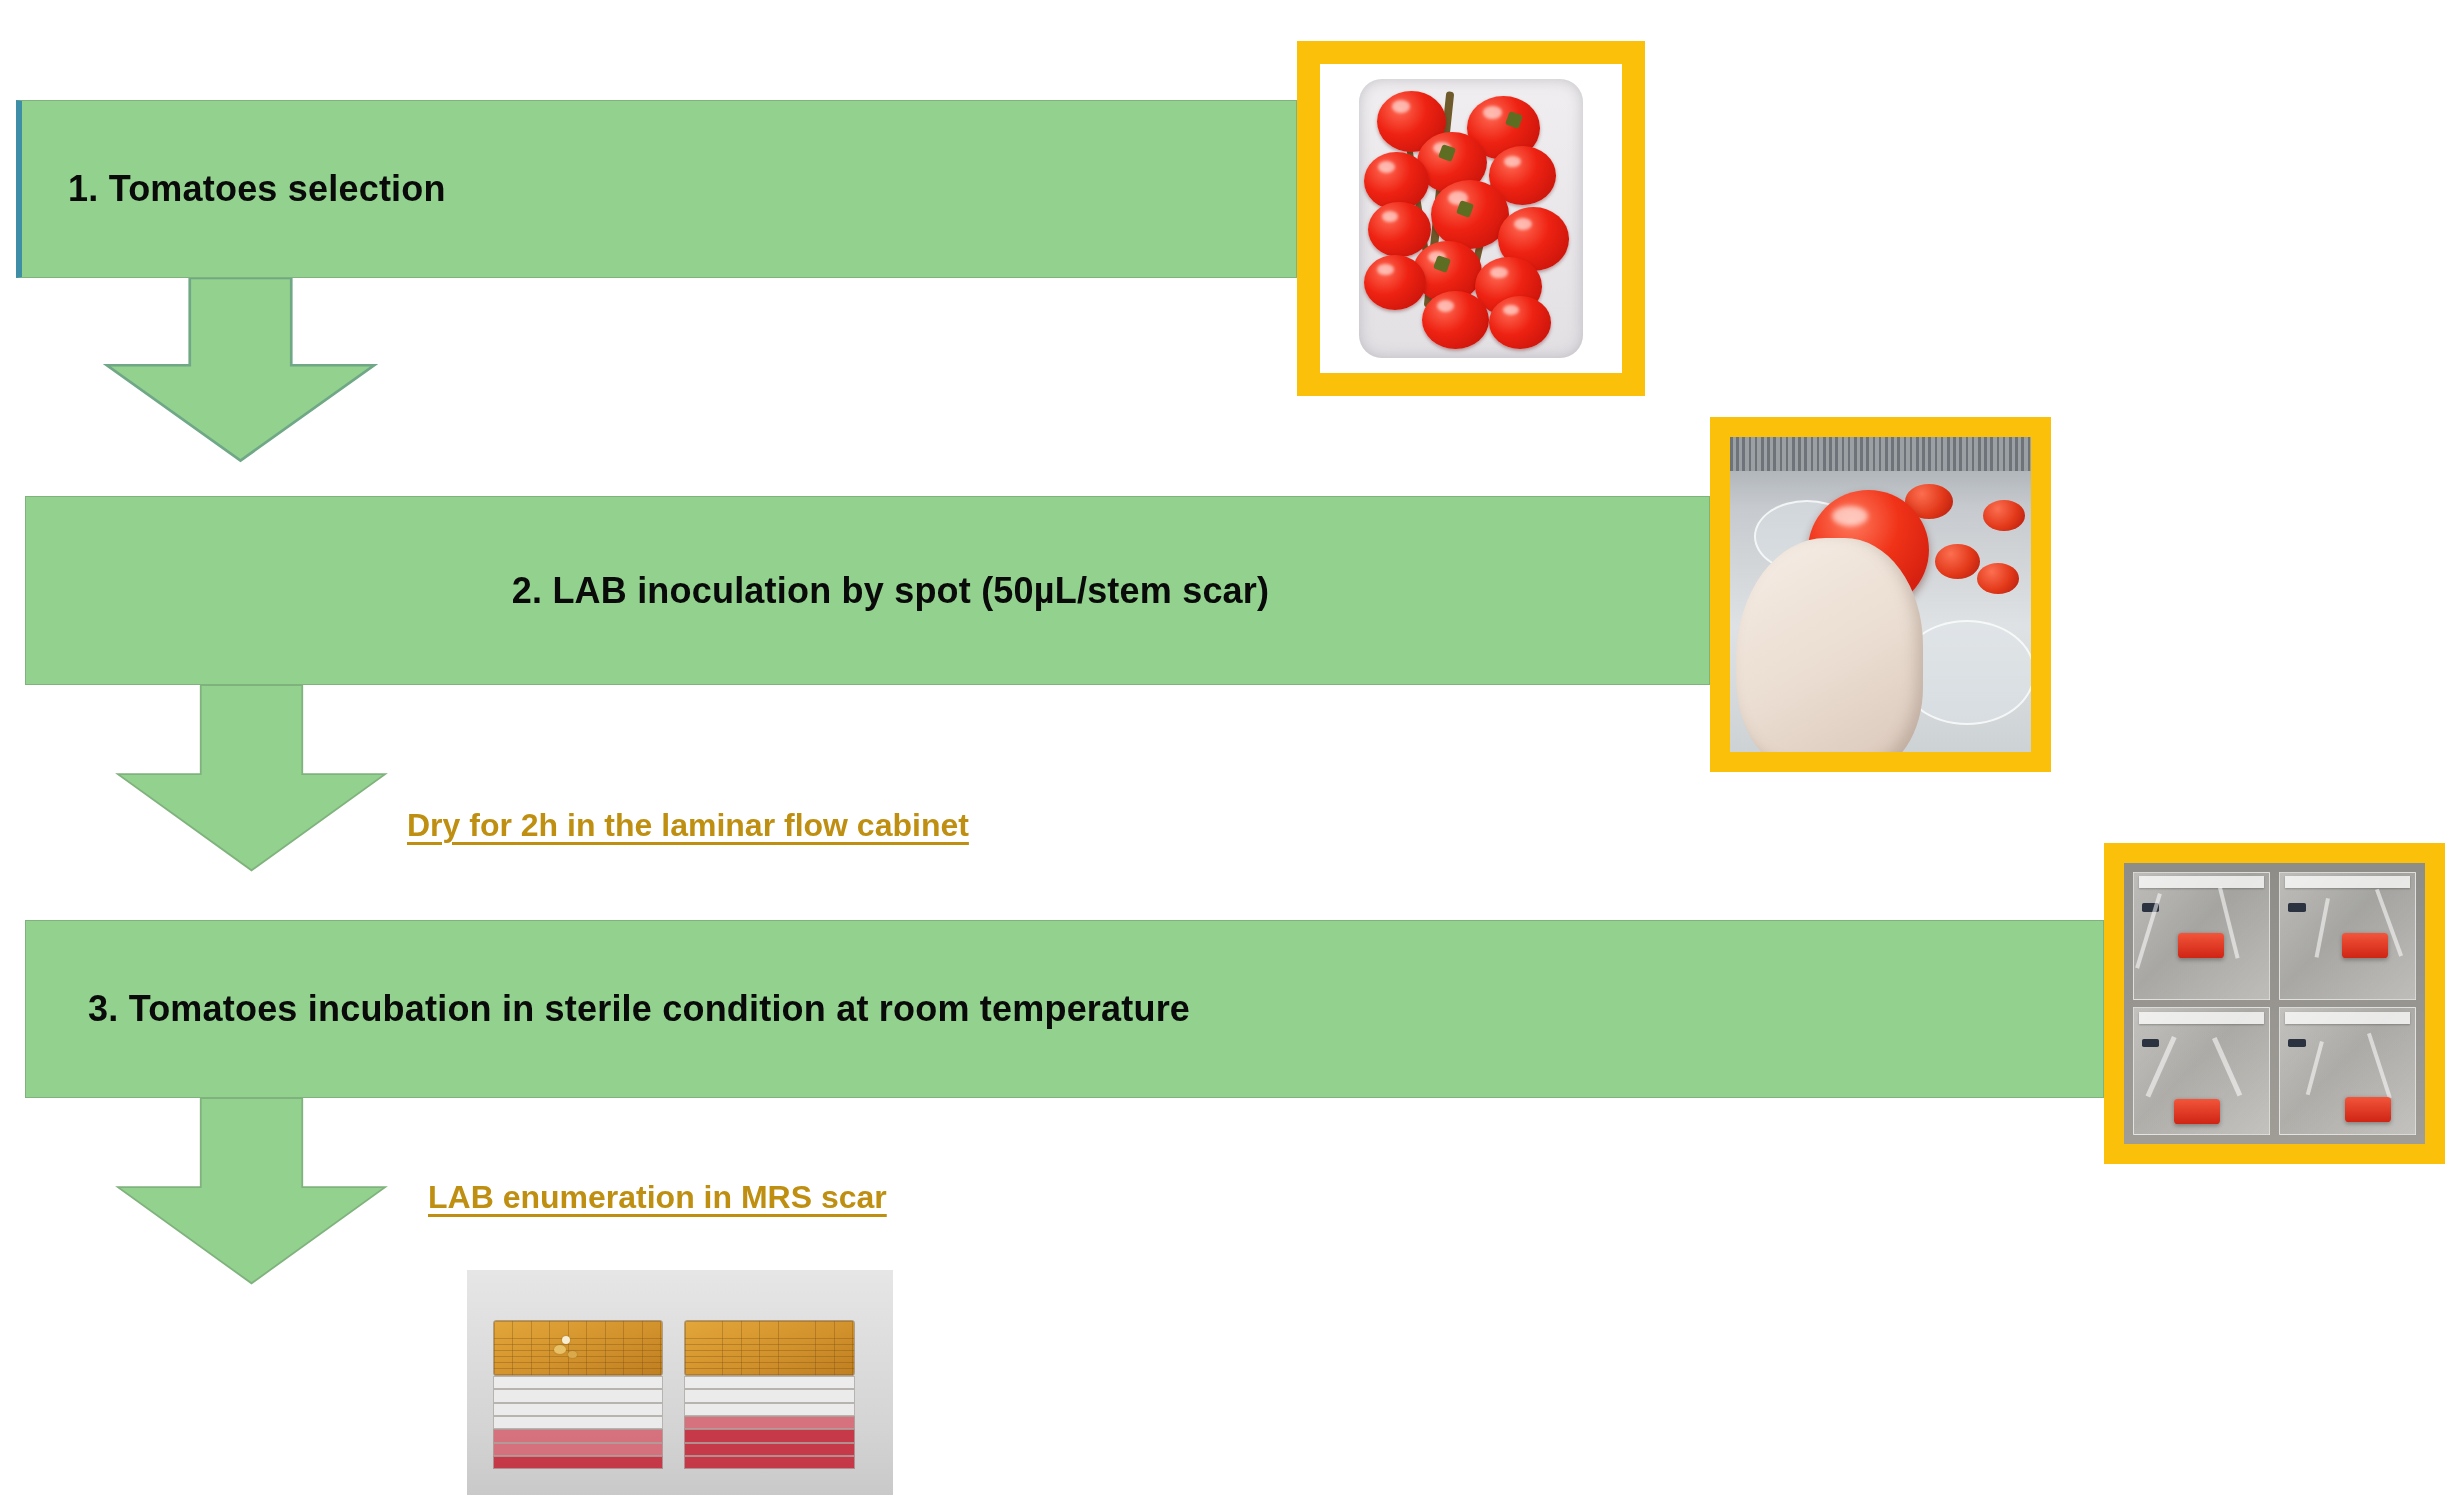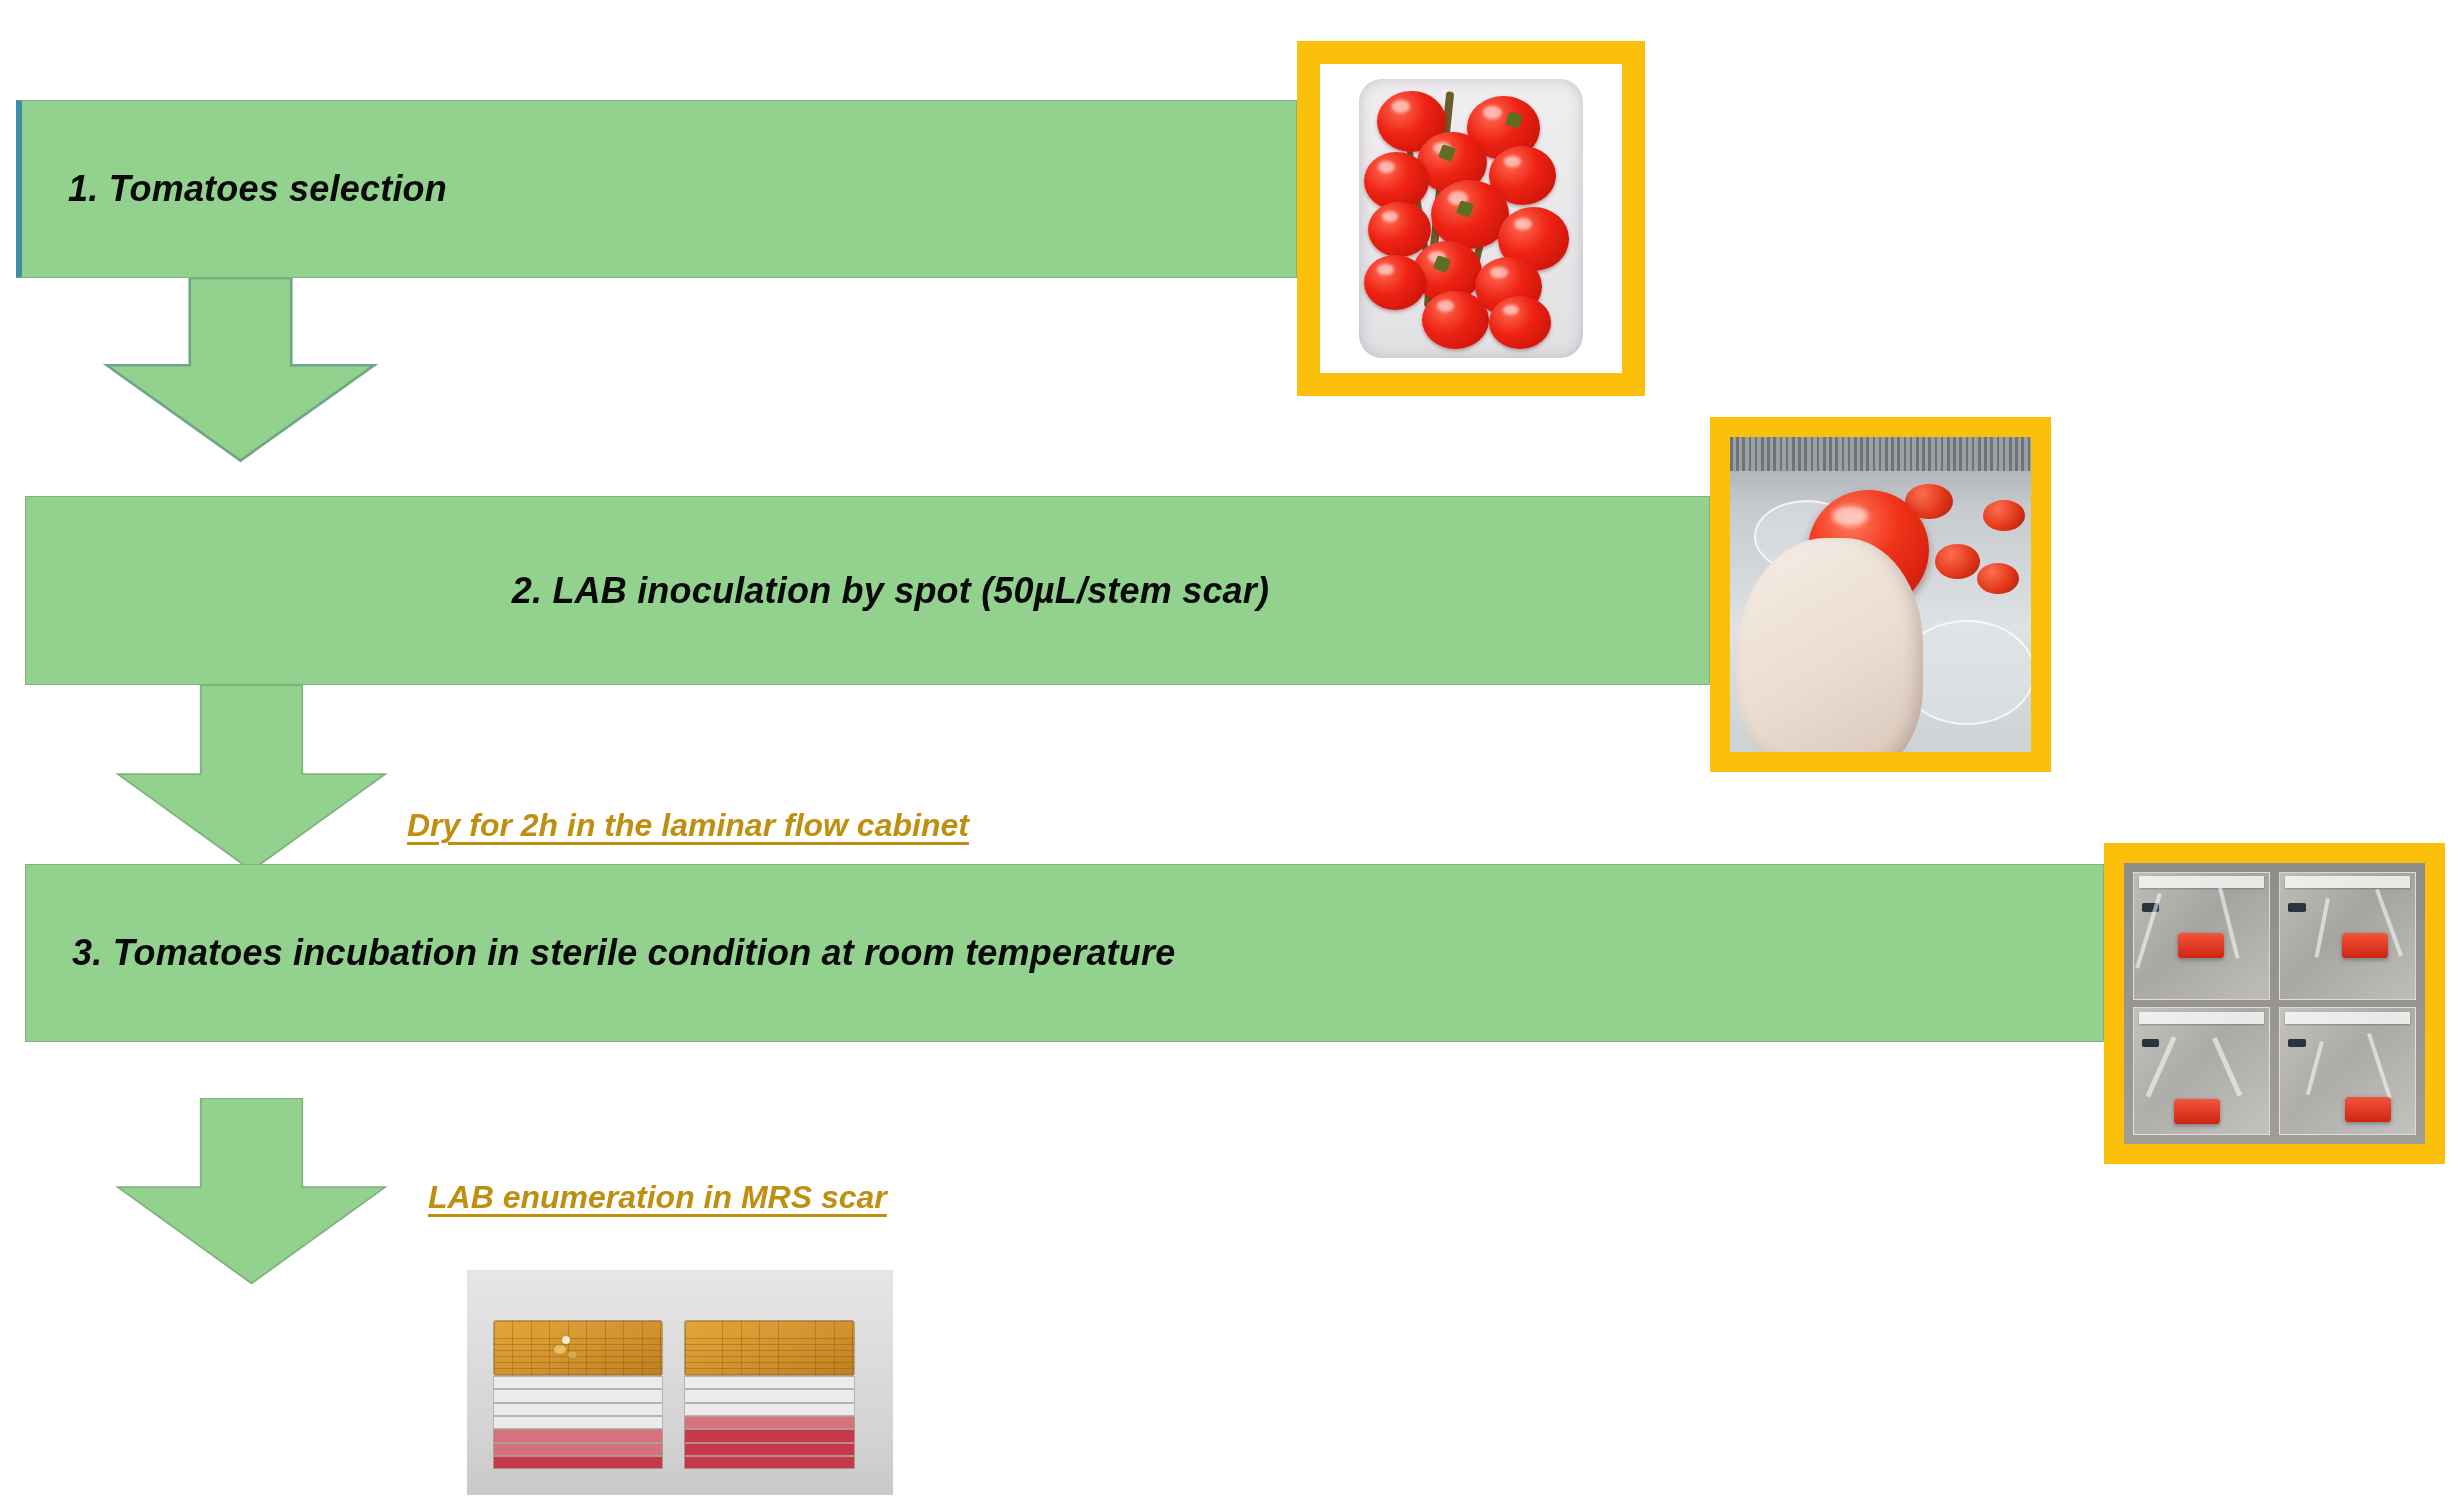--- a/index.html
+++ b/index.html
@@ -9,21 +9,20 @@
   }
   body {
     font-family: "Liberation Sans", sans-serif;
   }
   #canvas {
     position: relative;
     width: 2462px;
     height: 1503px;
     background: #ffffff;
     overflow: hidden;
-    font-style: italic;
   }
 
   
   .proc-box {
     position: absolute;
     background: #92D18E;
     border: 1.8px solid #7FB27C;
     box-sizing: border-box;
     display: flex;
     align-items: center;
@@ -314,21 +313,21 @@
       <div class="dish" style="left:56%; top:58%; width:44%; height:32%;"></div>
       <div class="bg-tom" style="left:58%; top:15%; width:16%; height:11%;"></div>
       <div class="bg-tom" style="left:84%; top:20%; width:14%; height:10%;"></div>
       <div class="bg-tom" style="left:68%; top:34%; width:15%; height:11%;"></div>
       <div class="bg-tom" style="left:82%; top:40%; width:14%; height:10%;"></div>
       <div class="held-tomato"></div>
       <div class="glove"></div>
     </div>
   </div>
 
-  <div class="proc-box" style="left:25px; top:864px; width:2079px; height:178px;">
+  <div class="proc-box" style="left:25px; top:920px; width:2079px; height:178px;padding-left:16px;">
     <span class="proc-label">3. Tomatoes incubation in sterile condition at room temperature</span>
   </div>
 
   <div class="arrow" style="left:109px; top:1098px; width:285px; height:189px;">
     <svg width="285" height="189" viewBox="0 0 320 212">
       <polygon points="103,0 217,0 217,100 310,100 160,208 10,100 103,100" fill="#92D18E" stroke="#7FB27C" stroke-width="2"></polygon>
     </svg>
   </div>
 
   <div class="arrow-label" style="left:428px; top:1179px;">LAB enumeration in MRS scar</div>

